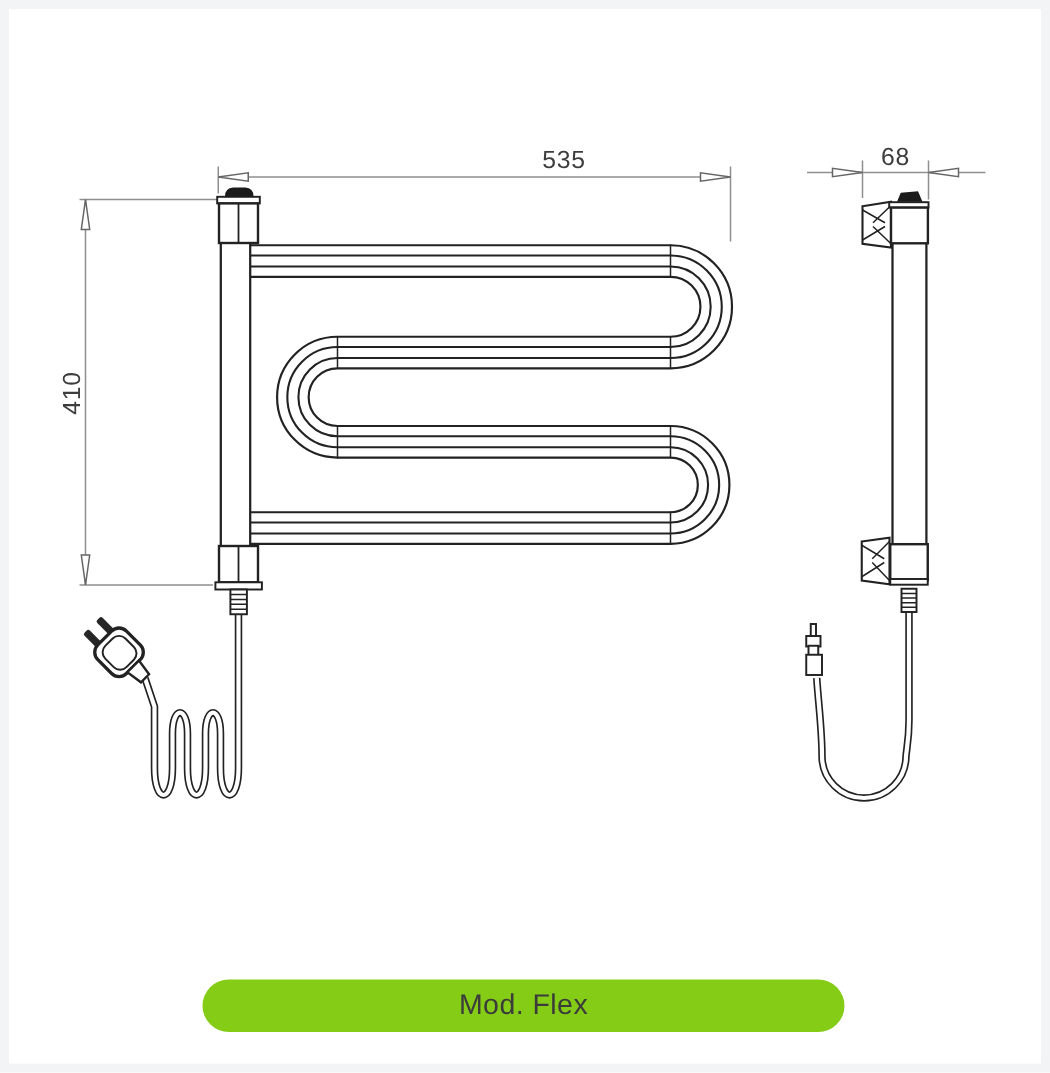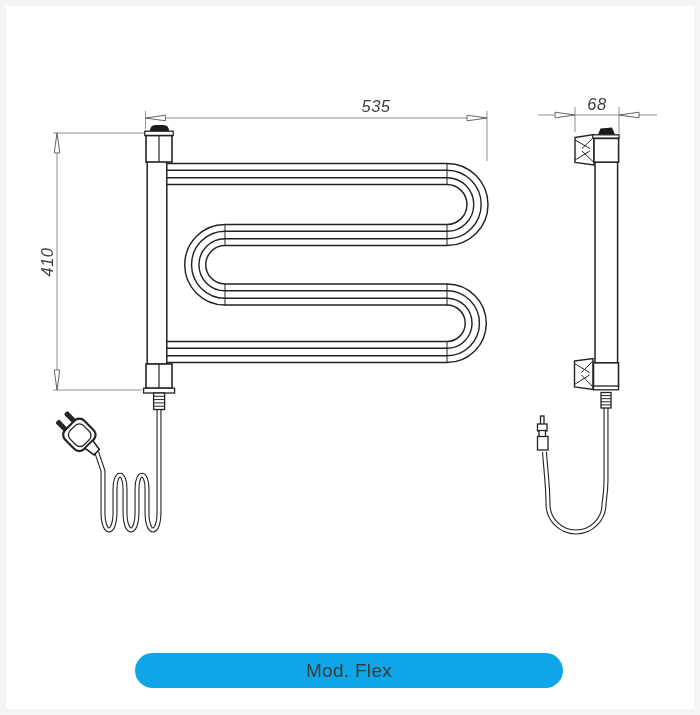--- a/index.html
+++ b/index.html
@@ -3,30 +3,30 @@
 <meta charset="utf-8">
 <style>
   html,body{margin:0;padding:0;}
   body{
     width:700px;height:715px;position:relative;background:#ffffff;
     font-family:"Liberation Sans", sans-serif;overflow:hidden;
   }
   .frame{
     position:absolute;inset:0;border:6px solid #f3f4f6;pointer-events:none;
   }
-  .stage{position:absolute;inset:0;font-style:italic;}
+  .stage{position:absolute;inset:0;}
   svg{display:block;}
   svg text{
     font-family:"Liberation Sans", sans-serif;
     fill:#3d3d3d;
   }
   .dim-text{font-size:16.5px;letter-spacing:0.5px;}
   .model-pill{
     position:absolute;left:135px;top:653px;width:428px;height:35px;
-    background:#0ea5e9;border-radius:17.5px;
+    background:#84cc16;border-radius:17.5px;
     display:flex;align-items:center;justify-content:center;
   }
   .model-pill span{
     font-size:19px;color:#3b3b3b;letter-spacing:0.3px;
   }
 </style>
 </head>
 <body>
 
 <div class="stage">

